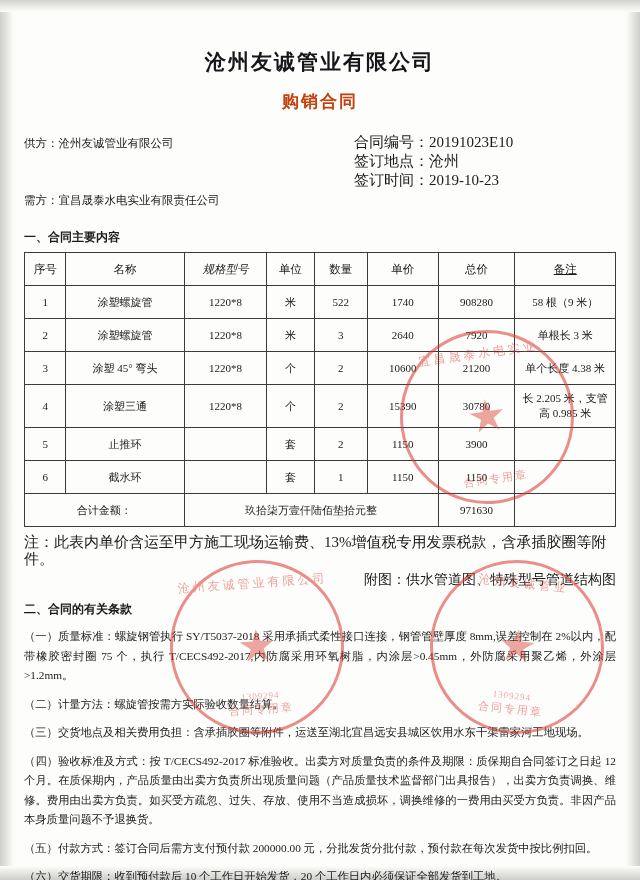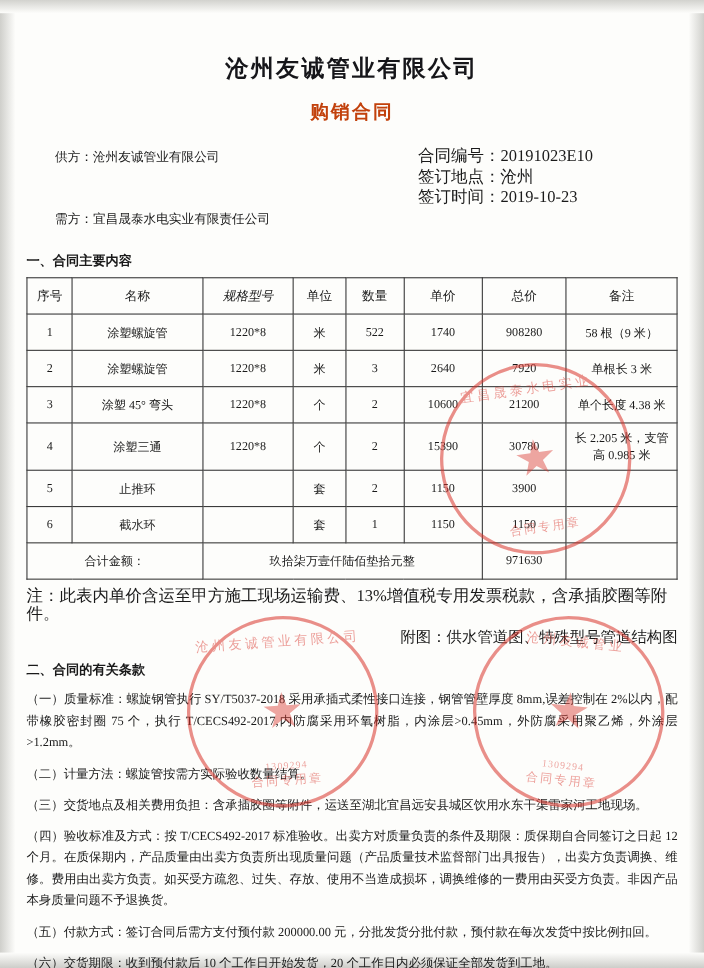--- a/index.html
+++ b/index.html
@@ -65,21 +65,21 @@
   }
 
   .parties {
     margin-top: 20px;
     position: relative;
     font-size: 11.5px;
     line-height: 20px;
   }
   .party-row {
     display: flex;
-    justify-content: center;
+    justify-content: flex-start;
     align-items: flex-start;
   }
   .party-left { width: 330px; }
   .meta-right {
     width: 210px;
     font-size: 15px;
     line-height: 19px;
   }
   .party-line { margin-bottom: 9px; }
 
@@ -106,21 +106,21 @@
     font-weight: normal;
     font-size: 11.5px;
   }
   .col-no { width: 7%; }
   .col-name { width: 20%; }
   .col-spec { width: 14%; font-style: italic; }
   .col-unit { width: 8%; }
   .col-qty { width: 9%; }
   .col-price { width: 12%; }
   .col-total { width: 13%; }
-  .col-remark { width: 17%; }
+  .col-remark { width: 17%; text-decoration: underline; }
 
   .sum-label { text-align: center; }
   .sum-words { text-align: center; }
 
   .note {
     font-size: 15px;
     margin-top: 7px;
     line-height: 17px;
   }
   .attach {

